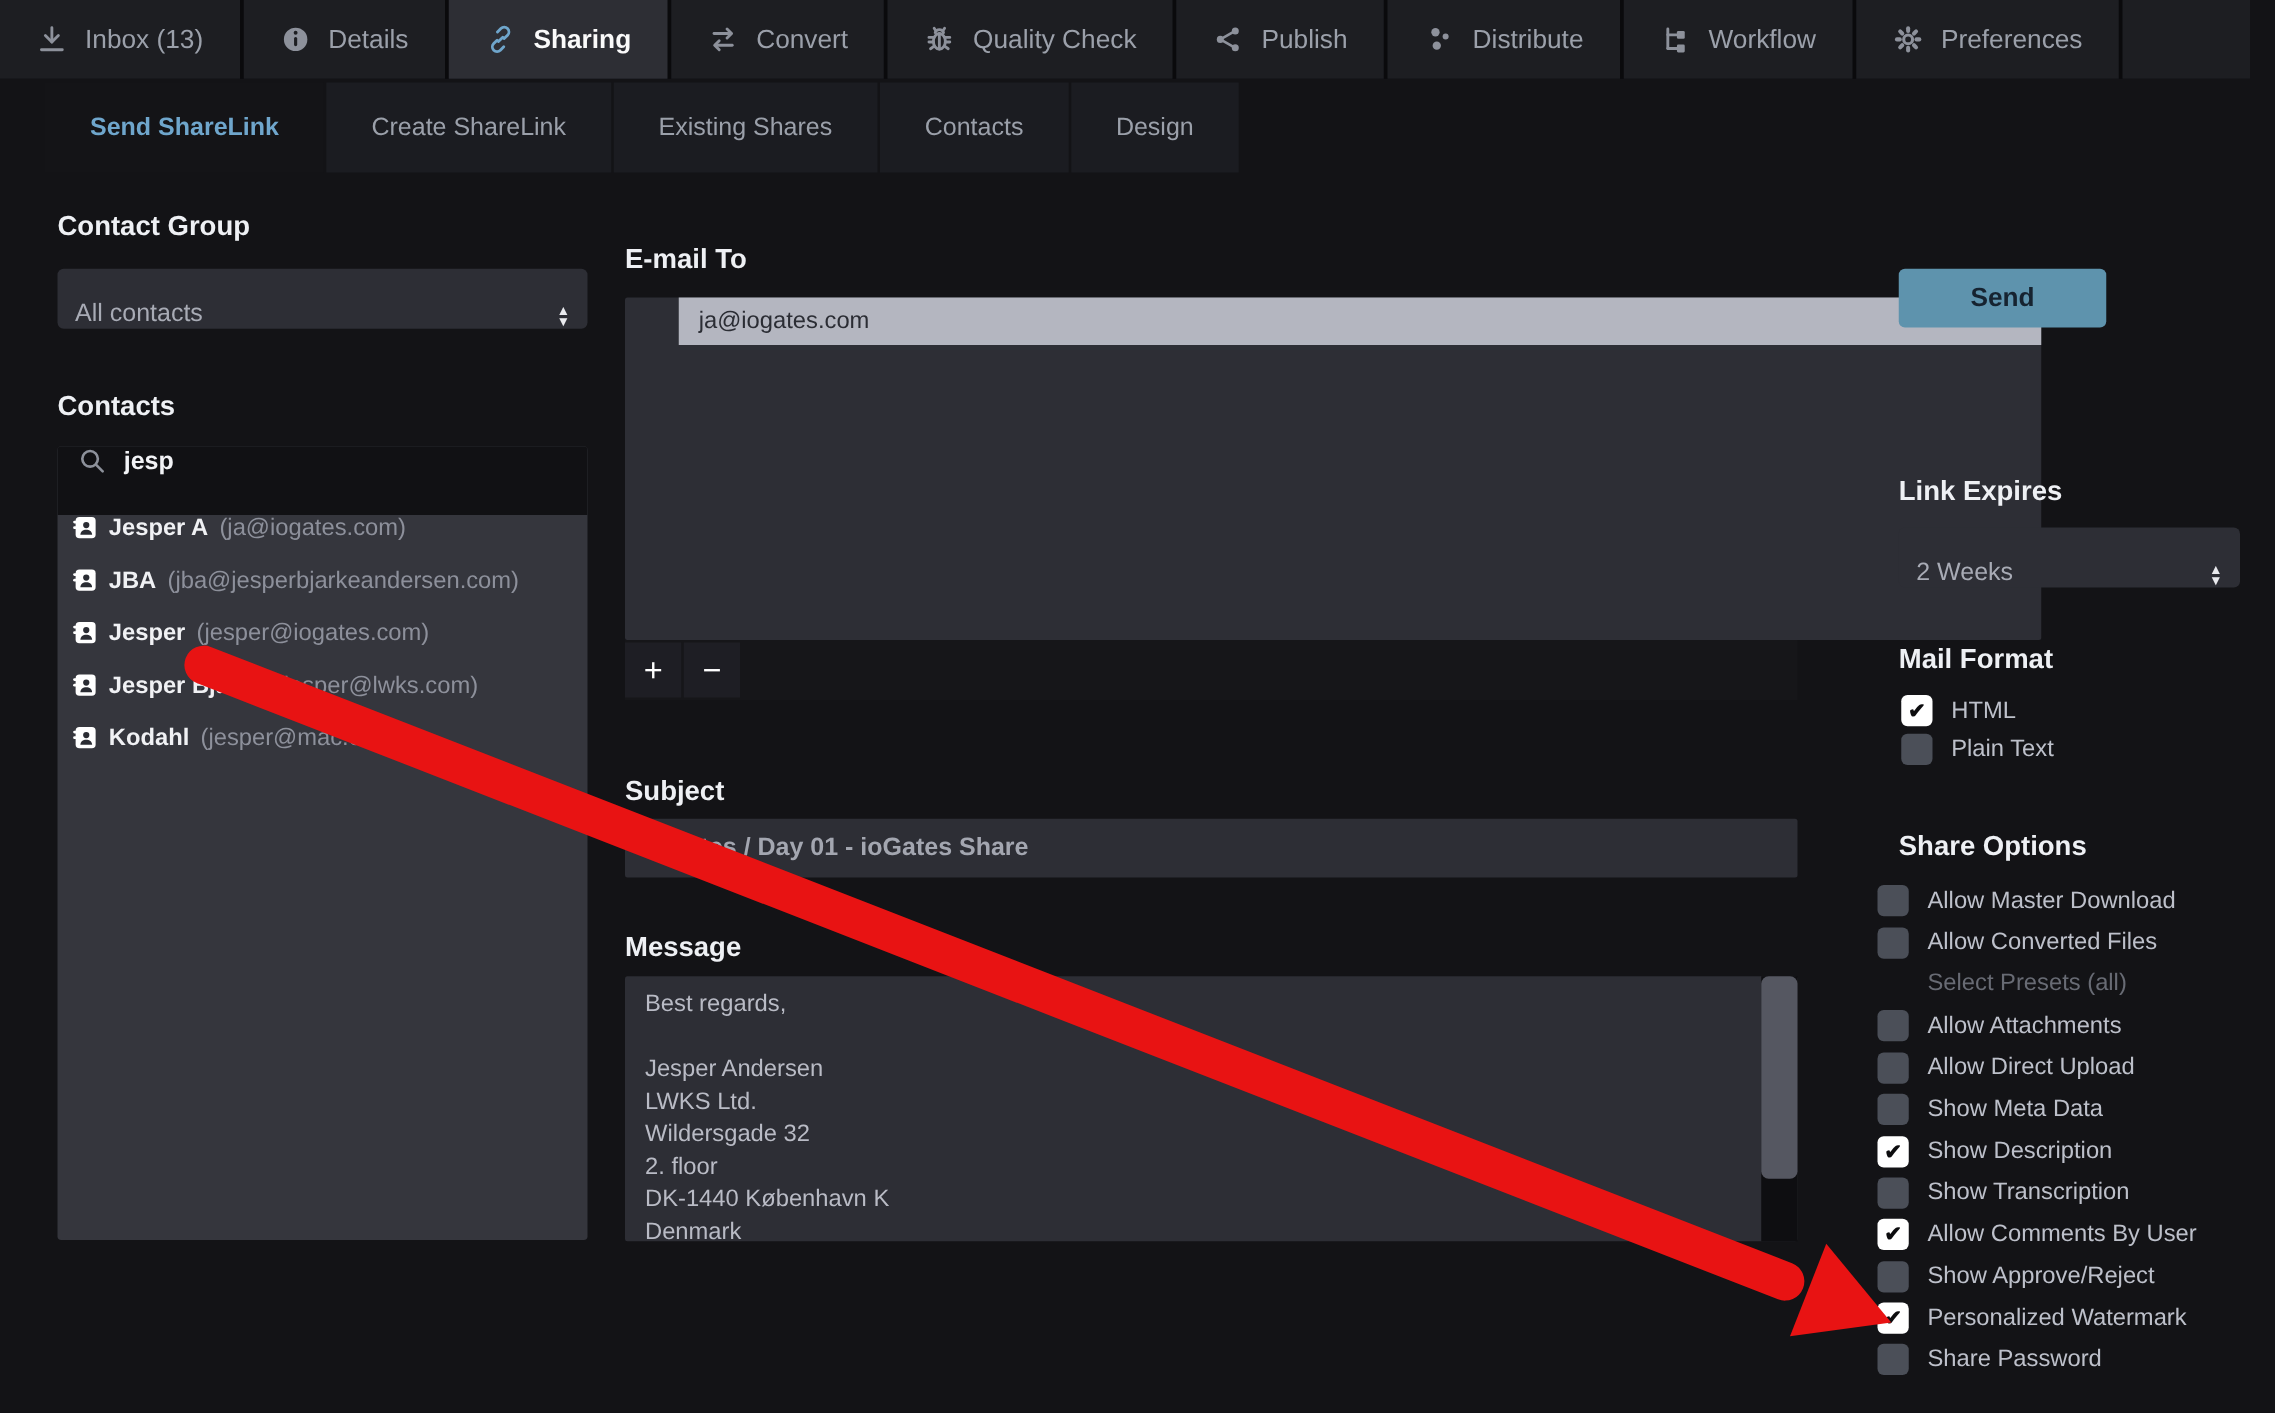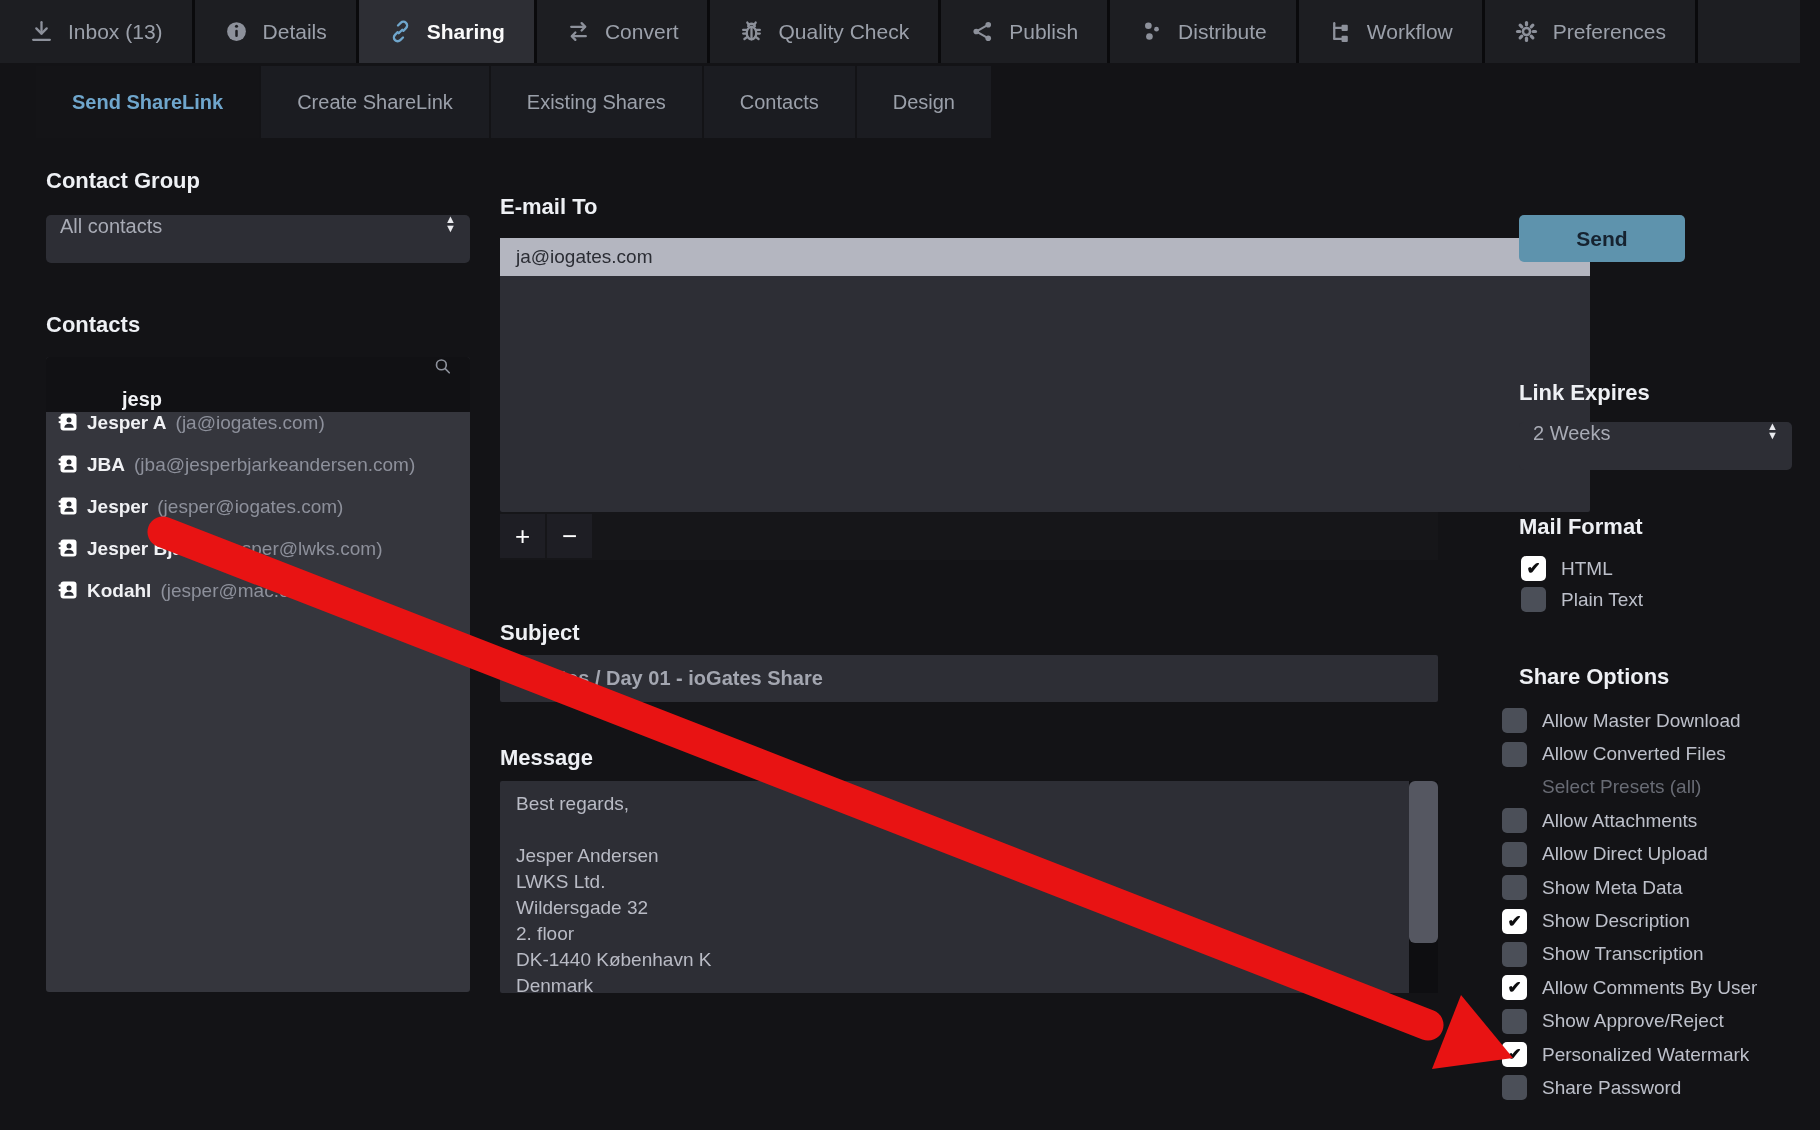--- a/index.html
+++ b/index.html
@@ -14,33 +14,33 @@
   .nav-fill{flex:1;background:#1d1e22;}
 
   
   .subnav{position:absolute;left:0;top:66px;width:1820px;height:72px;display:flex;gap:2px;}
   .sub-item{display:flex;align-items:center;padding:0 36px;background:#1b1c21;color:#9ba0aa;font-size:20px;cursor:pointer;white-space:nowrap;}
   .sub-item.active{background:#141417;color:#6fa6cc;font-weight:600;margin-left:36px;}
 
   h2.hd{margin:0;color:#eef0f4;font-size:22px;font-weight:700;position:absolute;}
 
   
-  .select{position:absolute;background:#2d2e35;border-radius:5px;display:flex;align-items:flex-start;color:#a8abb5;font-size:20px;padding:0 14px;box-sizing:border-box;cursor:pointer;}
+  .select{position:absolute;background:#2d2e35;border-radius:5px;display:flex;align-items:flex-end;color:#a8abb5;font-size:20px;padding:0 14px;box-sizing:border-box;cursor:pointer;}
   .stepper{margin-left:auto;display:flex;flex-direction:column;align-items:center;color:#e9eaee;font-size:11px;line-height:9px;}
 
   
   .cpanel{position:absolute;left:46px;top:357px;width:424px;height:635px;background:#35363d;border-radius:3px;overflow:hidden;}
-  .csearch{height:55px;background:#111114;display:flex;align-items:flex-end;padding:0 16px;gap:12px;flex-direction:column;}
+  .csearch{height:55px;background:#111114;display:flex;align-items:flex-start;padding:0 16px;gap:12px;}
   .csearch input{background:transparent;border:none;outline:none;color:#f2f3f6;font-weight:700;font-size:20px;font-family:"Liberation Sans",sans-serif;width:330px;}
   .crow{height:42px;display:flex;align-items:flex-start;padding:0 12px;gap:9px;font-size:19px;cursor:pointer;}
   .cname{color:#f0f1f4;font-weight:600;white-space:nowrap;}
   .cemail{color:#8d909b;white-space:nowrap;overflow:hidden;}
 
   
-  .elistbox{position:absolute;left:500px;top:238px;width:1090px;height:274px;background:#2d2e35;border-radius:2px;}
+  .elistbox{position:absolute;left:500px;top:238px;width:1090px;height:274px;background:#2d2e35;border-radius:2px;padding-left:43px;}
   .esel{height:38px;background:#b4b6c0;color:#2b2d34;font-size:19px;display:flex;align-items:center;padding:0 16px;}
   .estrip{position:absolute;left:500px;top:512px;width:938px;height:48px;background:#161619;display:flex;gap:2px;}
   .ebtn{width:45px;height:44px;margin-top:2px;background:#1e1e24;border:none;color:#fff;font-size:26px;line-height:26px;cursor:pointer;font-family:"Liberation Sans",sans-serif;}
   .input{position:absolute;background:#2d2e35;border-radius:2px;display:flex;align-items:center;padding:0 16px;box-sizing:border-box;font-size:20px;color:#a3a6b0;font-weight:600;}
   .msgbox{position:absolute;left:500px;top:781px;width:938px;height:212px;background:#2d2e35;border-radius:2px;}
   .msgtext{position:absolute;left:16px;top:10px;right:46px;color:#b9bbc5;font-size:19px;}
   .mline{height:26px;line-height:26px;white-space:pre;}
   .scrolltrack{position:absolute;right:0;top:0;width:29px;height:212px;background:#0e0e11;}
   .scrollthumb{position:absolute;left:0;top:0;width:29px;height:162px;background:#555761;border-radius:6px;cursor:pointer;}
 

